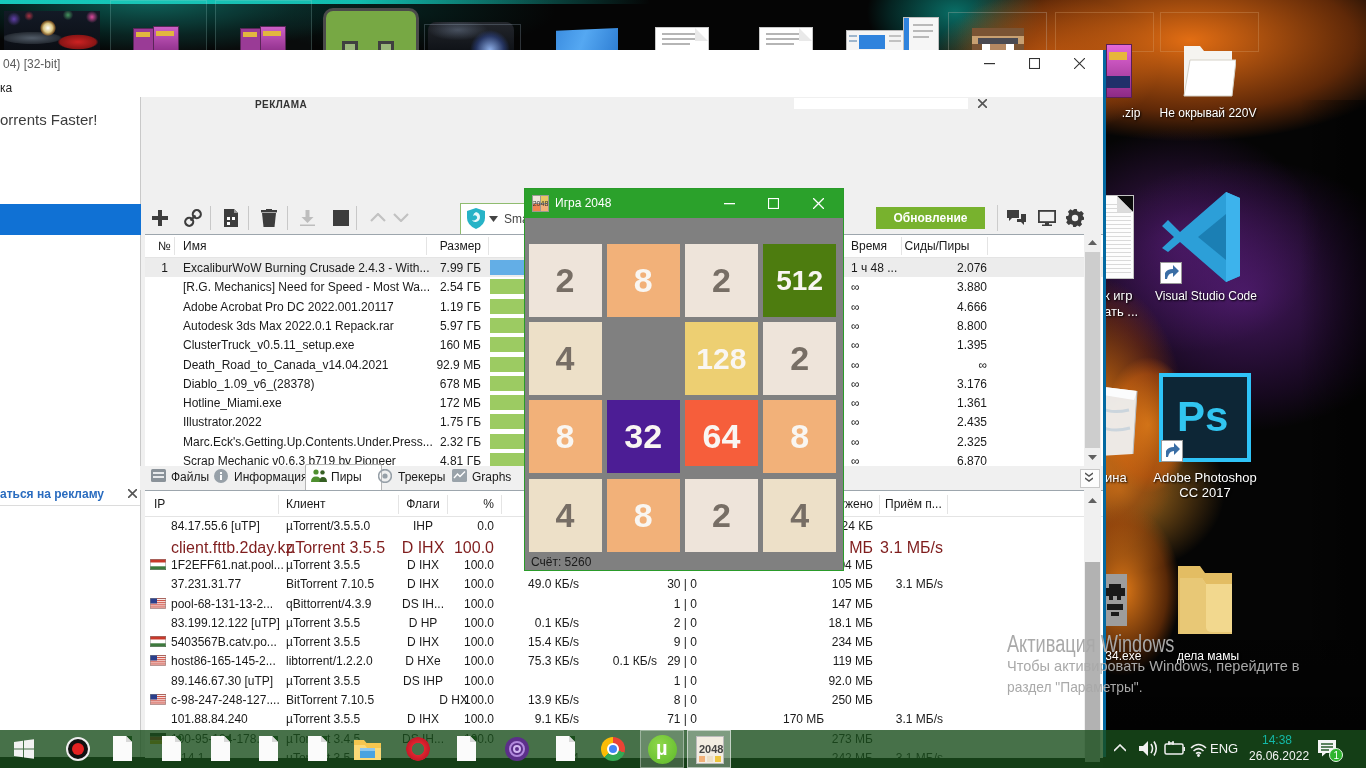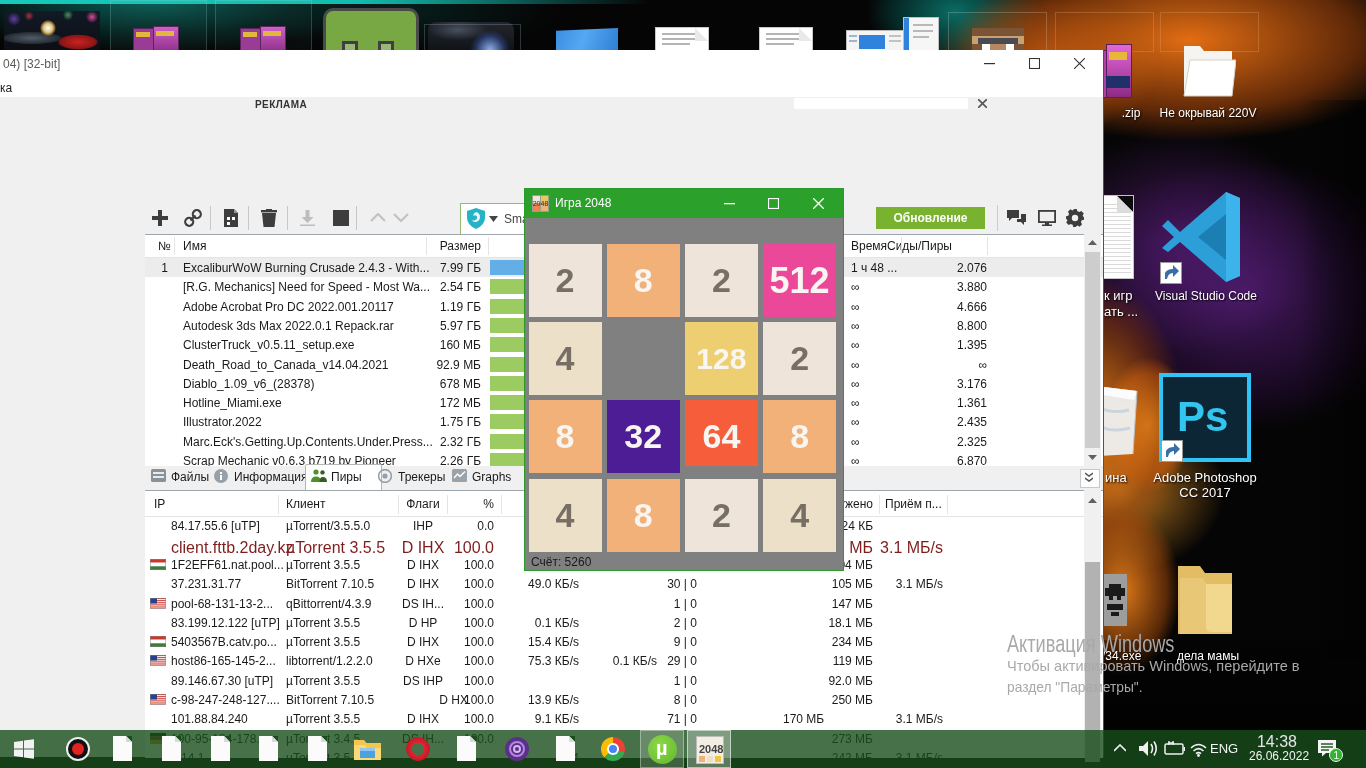--- a/index.html
+++ b/index.html
@@ -188,21 +188,21 @@
  <path d="M2 6 L24 6 L29 13 L56 13 L56 74 L2 74 Z" fill="#e3bd63"></path>
  <path d="M4 18 L26 18 L30 24 L56 24 L56 74 L4 74 Z" fill="#f2d88e"></path>
  <path d="M4 74 L4 18 L26 18 L30 24 L30 67 Q30 72 36 72 L56 72 L56 74 Z" fill="#e8c876"></path>
 </svg>
 <div class="tx" style="left:1168px;top:649px;width:80px;text-align:center;font-size:12px;color:#fff;text-shadow:1px 1px 2px #000">дела мамы</div>
 
 <div class="tx" style="left:1007px;top:631px;font-size:23px;color:#a9a9a9;z-index:60;transform:scaleX(.79);transform-origin:left center">Активация Windows</div>
 <div class="tx" style="left:1007px;top:657px;font-size:15px;color:#a9a9a9;z-index:60;transform:scaleX(.97);transform-origin:left center">Чтобы активировать Windows, перейдите в</div>
 <div class="tx" style="left:1007px;top:678px;font-size:15px;color:#a9a9a9;z-index:60;transform:scaleX(.92);transform-origin:left center">раздел "Параметры".</div>
 
-<div class="ab" style="left:0;top:50px;width:1103px;height:707px;background:#f0f0f0;border-right:1px solid #0369a1;z-index:10">
+<div class="ab" style="left:0;top:50px;width:1103px;height:707px;background:#f0f0f0;border-right:3px solid #0369a1;z-index:10">
 
  <div class="ab" style="left:0;top:0;width:1103px;height:28px;background:#fff">
   <div class="tx" style="left:3px;top:7px;font-size:12px;color:#5a5a5a">04) [32-bit]</div>
   <svg class="ab" style="left:984px;top:13px" width="11" height="2">
         <rect width="11" height="1.2" fill="#333"></rect>
       </svg>
   <svg class="ab" style="left:1029px;top:8px" width="11" height="11">
         <rect x="0.5" y="0.5" width="10" height="10" fill="none" stroke="#333" stroke-width="1.1"></rect>
       </svg>
   <svg class="ab" style="left:1074px;top:8px" width="11" height="11">
@@ -213,20 +213,29 @@
  <div class="ab" style="left:0;top:28px;width:1103px;height:19px;background:#fff">
   <div class="tx" style="left:0;top:3px;font-size:12px;color:#222">ка</div>
  </div>
 
  <div class="tx" style="left:255px;top:49px;font-size:10px;font-weight:bold;color:#333;letter-spacing:.4px">РЕКЛАМА</div>
  <div class="ab" style="left:794px;top:48px;width:174px;height:11px;background:#fff"></div>
  <svg class="ab" style="left:978px;top:49px" width="9" height="9">
       <path d="M0 0 L9 9 M9 0 L0 9" stroke="#555" stroke-width="1.6"></path>
     </svg>
 
+ <div class="ab" style="left:0;top:47px;width:140px;height:660px;background:#fff;border-right:1px solid #c9c9c9">
+  <div class="tx" style="left:0;top:14px;font-size:15px;color:#3c3c3c">orrents Faster!</div>
+  <div class="ab" style="left:0;top:107px;width:141px;height:31px;background:#1071d4"></div>
+  <div class="tx" style="left:0;top:390px;font-size:12px;font-weight:bold;color:#2a6cbf">аться на рекламу</div>
+  <svg class="ab" style="left:128px;top:392px" width="9" height="9">
+        <path d="M0 0 L9 9 M9 0 L0 9" stroke="#555" stroke-width="1.6"></path>
+      </svg>
+  <div class="ab" style="left:0;top:408px;width:140px;height:1px;background:#dcdcdc"></div>
+ </div>
 
  <svg class="ab" style="left:152px;top:160px" width="16" height="16" viewBox="0 0 16 16">
       <path d="M6 0 h4 v6 h6 v4 h-6 v6 H6 v-6 H0 V6 h6 Z" fill="#3d3d3d"></path>
     </svg>
  <svg class="ab" style="left:184px;top:159px" width="18" height="18" viewBox="0 0 18 18">
       <g fill="none" stroke="#3d3d3d" stroke-width="2.2">
         <rect x="1.2" y="8.8" width="8" height="8" rx="4" transform="rotate(-45 5.2 12.8)"></rect>
         <rect x="8.8" y="1.2" width="8" height="8" rx="4" transform="rotate(-45 12.8 5.2)"></rect>
         <path d="M6.5 11.5 L11.5 6.5"></path>
       </g>
@@ -286,21 +295,21 @@
       <path d="M7.2 0 h3.6 l.5 2.3 a7 7 0 0 1 2 .8 l2-1.2 2.5 2.5 -1.2 2 a7 7 0 0 1 .8 2 L18 7.2 v3.6 l-2.3.5 a7 7 0 0 1-.8 2 l1.2 2 -2.5 2.5 -2-1.2 a7 7 0 0 1-2 .8 L10.8 18 H7.2 l-.5-2.3 a7 7 0 0 1-2-.8 l-2 1.2 L.2 13.6 l1.2-2 a7 7 0 0 1-.8-2 L0 10.8 V7.2 l2.3-.5 a7 7 0 0 1 .8-2 L1.9 2.7 4.4.2 l2 1.2 a7 7 0 0 1 2-.8 Z" fill="#3d3d3d"></path>
       <circle cx="9" cy="9" r="3.2" fill="#f0f0f0"></circle>
     </svg>
 
 <div class="ab" style="left:145px;top:184px;width:958px;height:232px;background:#fff;border-top:1px solid #9da6ad;overflow:hidden">
  <div class="ab" style="left:0;top:0;width:958px;height:22px;background:#fff;border-bottom:1px solid #e4e4e4">
   <div class="tx" style="left:13px;top:4px;width:12px;font-size:12px;color:#1a1a1a">№</div>
   <div class="tx" style="left:38px;top:4px;font-size:12px;color:#1a1a1a">Имя</div>
   <div class="tx" style="left:236px;top:4px;width:100px;text-align:right;font-size:12px;color:#1a1a1a">Размер</div>
   <div class="tx" style="left:706px;top:4px;font-size:12px;color:#1a1a1a">Время</div>
-  <div class="tx" style="left:742px;top:4px;width:100px;text-align:left;font-size:12px;color:#1a1a1a">Сиды/Пиры</div>
+  <div class="tx" style="left:742px;top:4px;width:100px;text-align:center;font-size:12px;color:#1a1a1a">Сиды/Пиры</div>
   <div class="ab" style="left:29px;top:2px;width:1px;height:18px;background:#e4e4e4"></div>
   <div class="ab" style="left:281px;top:2px;width:1px;height:18px;background:#e4e4e4"></div>
   <div class="ab" style="left:343px;top:2px;width:1px;height:18px;background:#e4e4e4"></div>
   <div class="ab" style="left:756px;top:2px;width:1px;height:18px;background:#e4e4e4"></div>
   <div class="ab" style="left:842px;top:2px;width:1px;height:18px;background:#e4e4e4"></div>
  </div>
  <div class="ab" style="left:0;top:23.0px;width:958px;height:19.3px;background:#ececec;font-size:12px;color:#1a1a1a">
   <div class="tx" style="left:3px;top:3px;width:20px;text-align:right">1</div>
   <div class="tx" style="left:38px;top:3px">ExcaliburWoW Burning Crusade 2.4.3 - With...</div>
   <div class="tx" style="left:236px;top:3px;width:100px;text-align:right">7.99 ГБ</div>
@@ -366,21 +375,21 @@
  </div>
  <div class="ab" style="left:0;top:196.7px;width:958px;height:19.3px;font-size:12px;color:#1a1a1a">
   <div class="tx" style="left:38px;top:3px">Marc.Eck's.Getting.Up.Contents.Under.Press...</div>
   <div class="tx" style="left:236px;top:3px;width:100px;text-align:right">2.32 ГБ</div>
   <div class="ab" style="left:345px;top:2px;width:90px;height:15px;background:#9ccb62"></div>
   <div class="tx" style="left:706px;top:3px">∞</div>
   <div class="tx" style="left:742px;top:3px;width:100px;text-align:right">2.325</div>
  </div>
  <div class="ab" style="left:0;top:216.0px;width:958px;height:19.3px;font-size:12px;color:#1a1a1a">
   <div class="tx" style="left:38px;top:3px">Scrap Mechanic v0.6.3 b719 by Pioneer</div>
-  <div class="tx" style="left:236px;top:3px;width:100px;text-align:right">2.26 ГБ</div>
+  <div class="tx" style="left:236px;top:3px;width:100px;text-align:right">4.81 ГБ</div>
   <div class="ab" style="left:345px;top:2px;width:90px;height:15px;background:#9ccb62"></div>
   <div class="tx" style="left:706px;top:3px">∞</div>
   <div class="tx" style="left:742px;top:3px;width:100px;text-align:right">6.870</div>
  </div>
 </div>
 <div class="ab" style="left:1084px;top:184px;width:17px;height:232px;background:#f0f0f0">
  <svg class="ab" style="left:4px;top:6px" width="9" height="5">
         <path d="M0 5 L4.5 0 L9 5 Z" fill="#606060"></path>
       </svg>
  <svg class="ab" style="left:4px;top:221px" width="9" height="5">
@@ -626,21 +635,21 @@
   <svg class="ab" style="left:243px;top:9px" width="11" height="11">
         <rect x="0.5" y="0.5" width="10" height="10" fill="none" stroke="#fff" stroke-width="1.2"></rect>
       </svg>
   <svg class="ab" style="left:288px;top:9px" width="11" height="11">
         <path d="M0 0 L11 11 M11 0 L0 11" stroke="#fff" stroke-width="1.3"></path>
       </svg>
  </div>
  <div class="ab" style="left:3.5px;top:55.0px;width:73px;height:73px;background:#eee4da;color:#776e65;font-size:34px;font-weight:bold;text-align:center;line-height:73px">2</div>
  <div class="ab" style="left:81.7px;top:55.0px;width:73px;height:73px;background:#f2b179;color:#f9f6f2;font-size:34px;font-weight:bold;text-align:center;line-height:73px">8</div>
  <div class="ab" style="left:159.9px;top:55.0px;width:73px;height:73px;background:#eee4da;color:#776e65;font-size:34px;font-weight:bold;text-align:center;line-height:73px">2</div>
- <div class="ab" style="left:238.1px;top:55.0px;width:73px;height:73px;background:#ec4899;color:#f9f6f2;font-size:36px;font-weight:bold;text-align:center;line-height:73px">512</div>
+ <div class="ab" style="left:238.1px;top:55.0px;width:73px;height:73px;background:#4d7c0f;color:#f9f6f2;font-size:28px;font-weight:bold;text-align:center;line-height:73px">512</div>
  <div class="ab" style="left:3.5px;top:133.2px;width:73px;height:73px;background:#ede0c8;color:#776e65;font-size:34px;font-weight:bold;text-align:center;line-height:73px">4</div>
  <div class="ab" style="left:159.9px;top:133.2px;width:73px;height:73px;background:#edcf72;color:#f9f6f2;font-size:30px;font-weight:bold;text-align:center;line-height:73px">128</div>
  <div class="ab" style="left:238.1px;top:133.2px;width:73px;height:73px;background:#eee4da;color:#776e65;font-size:34px;font-weight:bold;text-align:center;line-height:73px">2</div>
  <div class="ab" style="left:3.5px;top:211.4px;width:73px;height:73px;background:#f2b179;color:#f9f6f2;font-size:34px;font-weight:bold;text-align:center;line-height:73px">8</div>
  <div class="ab" style="left:81.7px;top:211.4px;width:73px;height:73px;background:#4c1d95;color:#f9f6f2;font-size:34px;font-weight:bold;text-align:center;line-height:73px">32</div>
  <div class="ab" style="left:159.9px;top:211.4px;width:73px;height:66px;background:#f65e3b;color:#f9f6f2;font-size:34px;font-weight:bold;text-align:center;line-height:73px">64</div>
  <div class="ab" style="left:238.1px;top:211.4px;width:73px;height:73px;background:#f2b179;color:#f9f6f2;font-size:34px;font-weight:bold;text-align:center;line-height:73px">8</div>
  <div class="ab" style="left:3.5px;top:289.6px;width:73px;height:73px;background:#ede0c8;color:#776e65;font-size:34px;font-weight:bold;text-align:center;line-height:73px">4</div>
  <div class="ab" style="left:81.7px;top:289.6px;width:73px;height:73px;background:#f2b179;color:#f9f6f2;font-size:34px;font-weight:bold;text-align:center;line-height:73px">8</div>
  <div class="ab" style="left:159.9px;top:289.6px;width:73px;height:73px;background:#eee4da;color:#776e65;font-size:34px;font-weight:bold;text-align:center;line-height:73px">2</div>
@@ -731,21 +740,21 @@
  <svg class="ab" style="left:1163px;top:11px" width="22" height="15" viewBox="0 0 22 15">
   <rect x="2" y="3" width="18" height="10" rx="1.5" fill="none" stroke="#f0f0f0" stroke-width="1.5"></rect>
   <rect x="20.5" y="6" width="1.8" height="4" fill="#f0f0f0"></rect>
   <path d="M6 0 v4 M10 0 v4 M5 2 h6" stroke="#f0f0f0" stroke-width="1.4" fill="none"></path>
  </svg>
  <svg class="ab" style="left:1189px;top:10px" width="19" height="17" viewBox="0 0 19 17">
   <path d="M2 8 q7.5 -7 15 0 M4.5 11 q5 -4.6 10 0 M7 13.7 q2.5 -2.3 5 0" stroke="#f0f0f0" stroke-width="1.6" fill="none"></path>
   <circle cx="9.5" cy="15.5" r="1.4" fill="#f0f0f0"></circle>
  </svg>
  <div class="tx" style="left:1210px;top:11px;font-size:13px;color:#f4f4f4">ENG</div>
- <div class="tx" style="left:1249px;top:3px;width:56px;text-align:center;font-size:16px;color:#e5e5e5">14:38</div>
+ <div class="tx" style="left:1249px;top:3px;width:56px;text-align:center;font-size:12px;color:#14b8a6">14:38</div>
  <div class="tx" style="left:1249px;top:19px;width:56px;text-align:center;font-size:12px;color:#f4f4f4">26.06.2022</div>
  <svg class="ab" style="left:1317px;top:9px" width="20" height="18" viewBox="0 0 20 18">
   <path d="M1 1 h18 v13 h-10 l-4 3.5 v-3.5 h-4 Z" fill="#f5f5f5"></path>
   <path d="M4 5 h12 M4 8 h12 M4 11 h8" stroke="#2a5c2c" stroke-width="1.3"></path>
  </svg>
  <div class="ab" style="left:1329px;top:18px;width:14px;height:14px;border-radius:50%;background:#2db52d;border:1px solid #e8f5e8;box-sizing:border-box">
   <div class="tx" style="left:3.5px;top:1px;font-size:10px;color:#fff">1</div>
  </div>
 </div>
 

